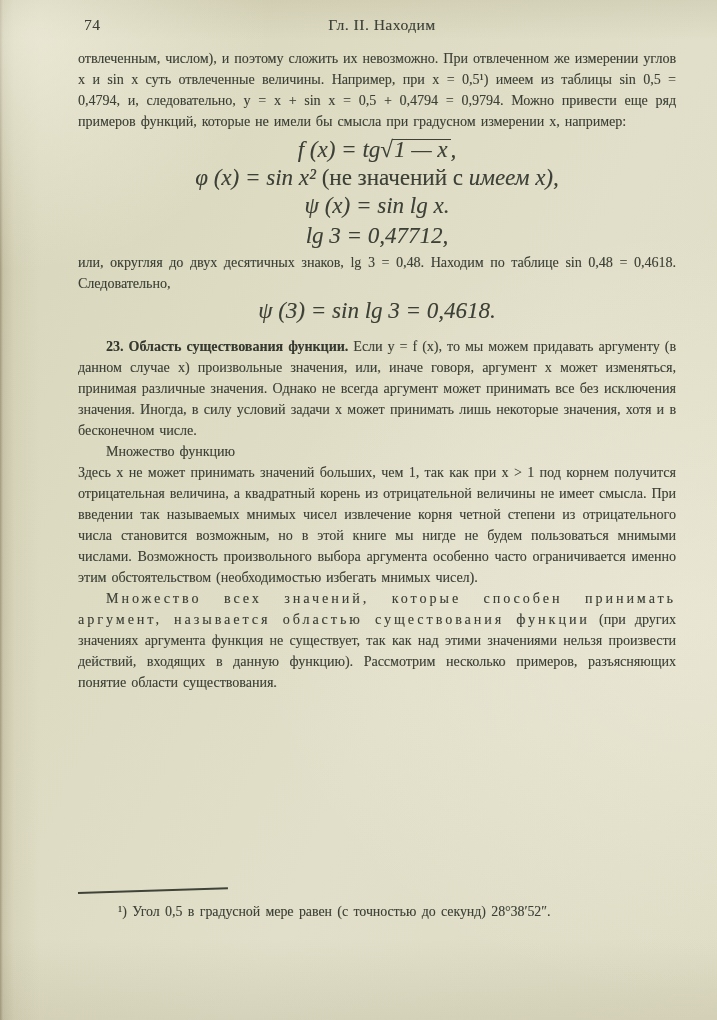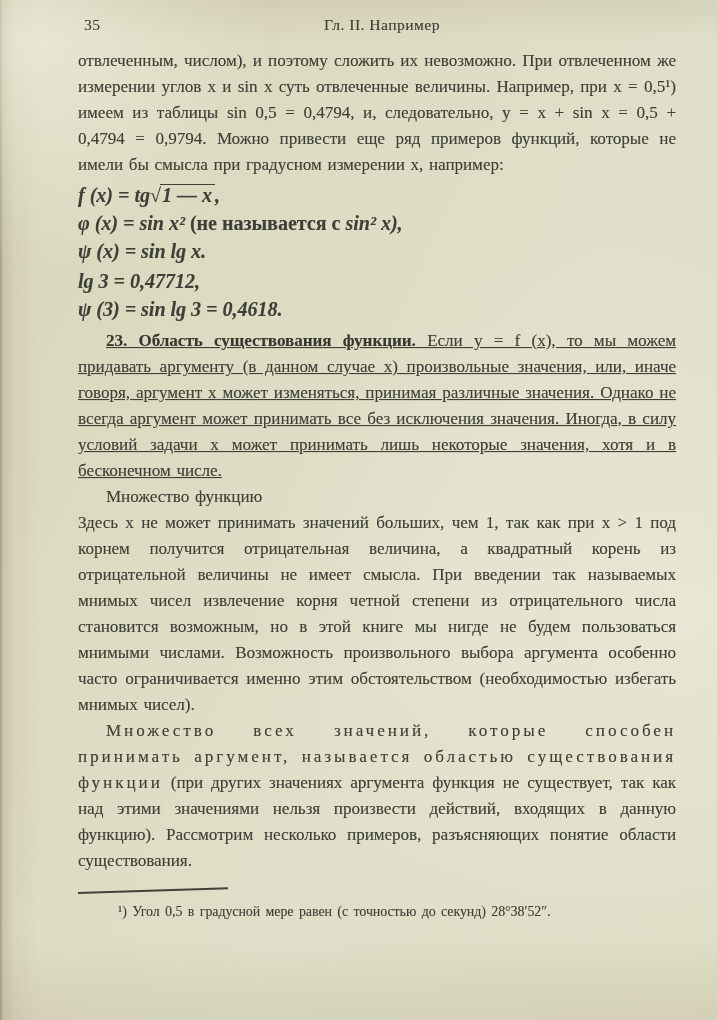--- a/index.html
+++ b/index.html
@@ -31,41 +31,40 @@
     display: flex;
     align-items: baseline;
     font-size: 15.5px;
     letter-spacing: 0.5px;
     margin-bottom: 14px;
   }
   .running-head .pagenum { width: 120px; text-align: left; padding-left: 6px; }
   .running-head .rh-title { flex: 1; text-align: center; transform: translateX(-58px); }
 
   p.body-text {
-    font-size: 17px;
-    line-height: 26px;
+    font-size: 14px;
+    line-height: 21px;
     text-align: justify;
     word-spacing: 1.5px;
     margin: 0;
     hyphens: auto;
   }
   p.indent { text-indent: 28px; }
-  p.mt { margin-top: 7px; text-decoration: underline; }
+  p.mt { margin-top: 14px; }
 
   .bold { font-weight: bold; color: #34382e; }
 
   .sperr { letter-spacing: 3px; }
 
   .formula {
-    font-size: 20px;
+    font-size: 23px;
     line-height: 23px;
-    text-align: left;
+    text-align: center;
     margin: 5px 0;
     font-style: italic;
-    font-weight: bold;
   }
   .formula .up { font-style: normal; }
   .formula-group { margin: 6px 0 7px 0; }
   .rad-sign { font-style: normal; padding-right: 0; }
   .radicand {
     display: inline-block;
     border-top: 1.4px solid #3c4036;
     padding: 0 3px 0 2px;
     margin-left: -1px;
     line-height: 20px;
@@ -93,35 +92,36 @@
     margin: 0;
   }
 </style>
 </head>
 <body>
 
 <div class="page">
   <div class="content">
 
     <div class="running-head">
-      <span class="pagenum">35</span>
-      <span class="rh-title">Гл. II. Например</span>
+      <span class="pagenum">74</span>
+      <span class="rh-title">Гл. II. Находим</span>
     </div>
 
     <p class="body-text">отвлеченным, числом), и поэтому сложить их невозможно. При отвлеченном же измерении углов x и sin x суть отвлеченные величины. Например, при x = 0,5¹) имеем из таблицы sin 0,5 = 0,4794, и, следовательно, y = x + sin x = 0,5 + 0,4794 = 0,9794. Можно привести еще ряд примеров функций, которые не имели бы смысла при градусном измерении x, например:</p>
 
     <div class="formula-group">
       <div class="formula"><span>f (x) = tg</span><span class="rad-sign">√</span><span class="radicand">1 — x</span><span>,</span></div>
-      <div class="formula"><span>φ (x) = sin x²</span><span class="up"> (не называется с </span><span>sin² x),</span></div>
+      <div class="formula"><span>φ (x) = sin x²</span><span class="up"> (не значений с </span><span>имеем x),</span></div>
       <div class="formula">ψ (x) = sin lg x.</div>
     </div>
 
 
     <div class="formula">lg 3 = 0,47712,</div>
 
+    <p class="body-text">или, округляя до двух десятичных знаков, lg 3 = 0,48. Находим по таблице sin 0,48 = 0,4618. Следовательно,</p>
 
     <div class="formula">ψ (3) = sin lg 3 = 0,4618.</div>
 
     <p class="body-text indent mt"><b class="bold">23. Область существования функции.</b> <span>Если y = f (x), то мы можем придавать аргументу (в данном случае x) произвольные значения, или, иначе говоря, аргумент x может изменяться, принимая различные значения. Однако не всегда аргумент может принимать все без исключения значения. Иногда, в силу условий задачи x может принимать лишь некоторые значения, хотя и в бесконечном числе.</span></p>
 
     <p class="body-text indent">Множество функцию</p>
 
 
     <p class="body-text">Здесь x не может принимать значений больших, чем 1, так как при x &gt; 1 под корнем получится отрицательная величина, а квадратный корень из отрицательной величины не имеет смысла. При введении так называемых мнимых чисел извлечение корня четной степени из отрицательного числа становится возможным, но в этой книге мы нигде не будем пользоваться мнимыми числами. Возможность произвольного выбора аргумента особенно часто ограничивается именно этим обстоятельством (необходимостью избегать мнимых чисел).</p>
 

